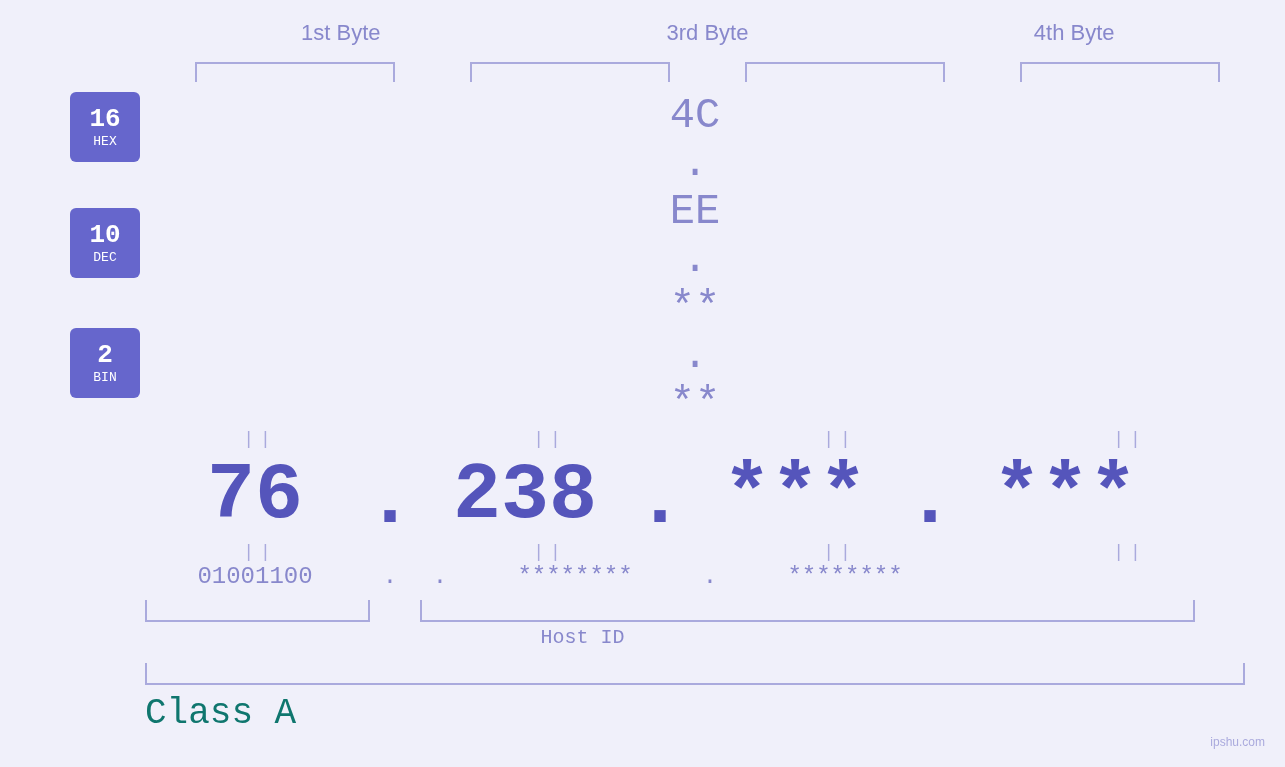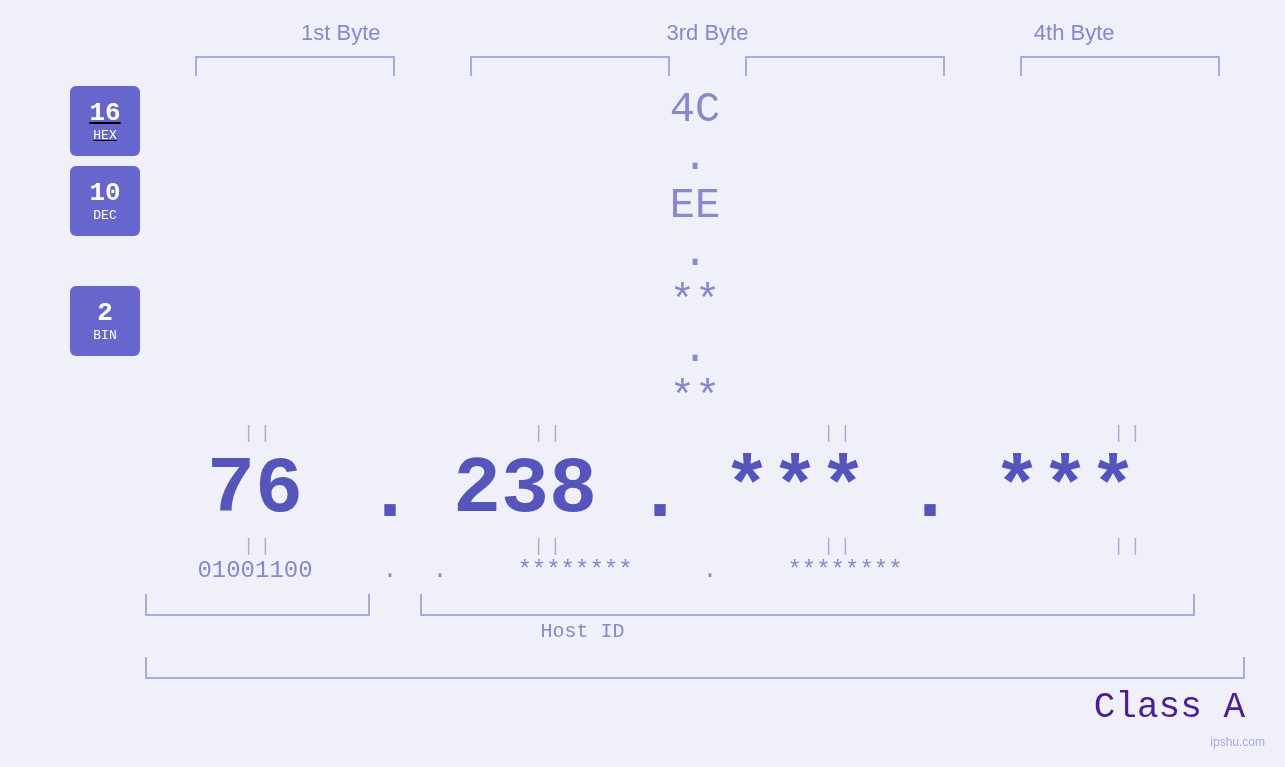--- a/index.html
+++ b/index.html
@@ -22,21 +22,21 @@
       align-items: center;
       padding-top: 20px;
     }
 
     
     .byte-labels {
       display: flex;
       width: 1100px;
       margin-left: 130px;
       justify-content: space-around;
-      margin-bottom: 10px;
+      margin-bottom: 16px;
     }
 
     .byte-label {
       color: #8888cc;
       font-size: 22px;
       font-family: Arial, sans-serif;
       text-align: center;
       width: 220px;
     }
 
@@ -200,21 +200,21 @@
     <div class="bracket"></div>
     <div class="bracket"></div>
     <div class="bracket"></div>
     <div class="bracket"></div>
   </div>
 
   <div style="display:flex; width:1285px; position:relative; margin-top:0;">
 
     <div class="badges-column">
 
-      <div style="height:56px; margin-bottom:24px;text-decoration:underline;">
+      <div style="height:56px; margin-bottom:60px;">
         <div class="badge">
           <span class="badge-num">16</span>
           <span class="badge-label">HEX</span>
         </div>
       </div>
 
       <div style="height:70px; margin-bottom:50px;">
         <div class="badge">
           <span class="badge-num">10</span>
           <span class="badge-label">DEC</span>
@@ -310,20 +310,20 @@
         <div style="width:775px; height:22px; border:2px solid #aaaadd; border-top:none;"></div>
       </div>
 
       <div style="display:flex; width:1100px; margin-top:4px;">
         <div style="width:50px;"></div>
         <div style="width:775px; text-align:center; color:#8888cc; font-size:20px;">Host ID</div>
       </div>
 
       <div style="width:1100px; height:22px; border:2px solid #aaaadd; border-top:none; margin-top:14px;"></div>
 
-      <div style="width:1100px; text-align:right; color:#4c1d95; font-size:36px; margin-top:8px;">Class A</div>
+      <div style="width:1100px; text-align:left; color:#0f766e; font-size:36px; margin-top:8px;">Class A</div>
 
     </div>
   </div>
 
   <div class="watermark">ipshu.com</div>
 
 </div>
 
 </body></html>

